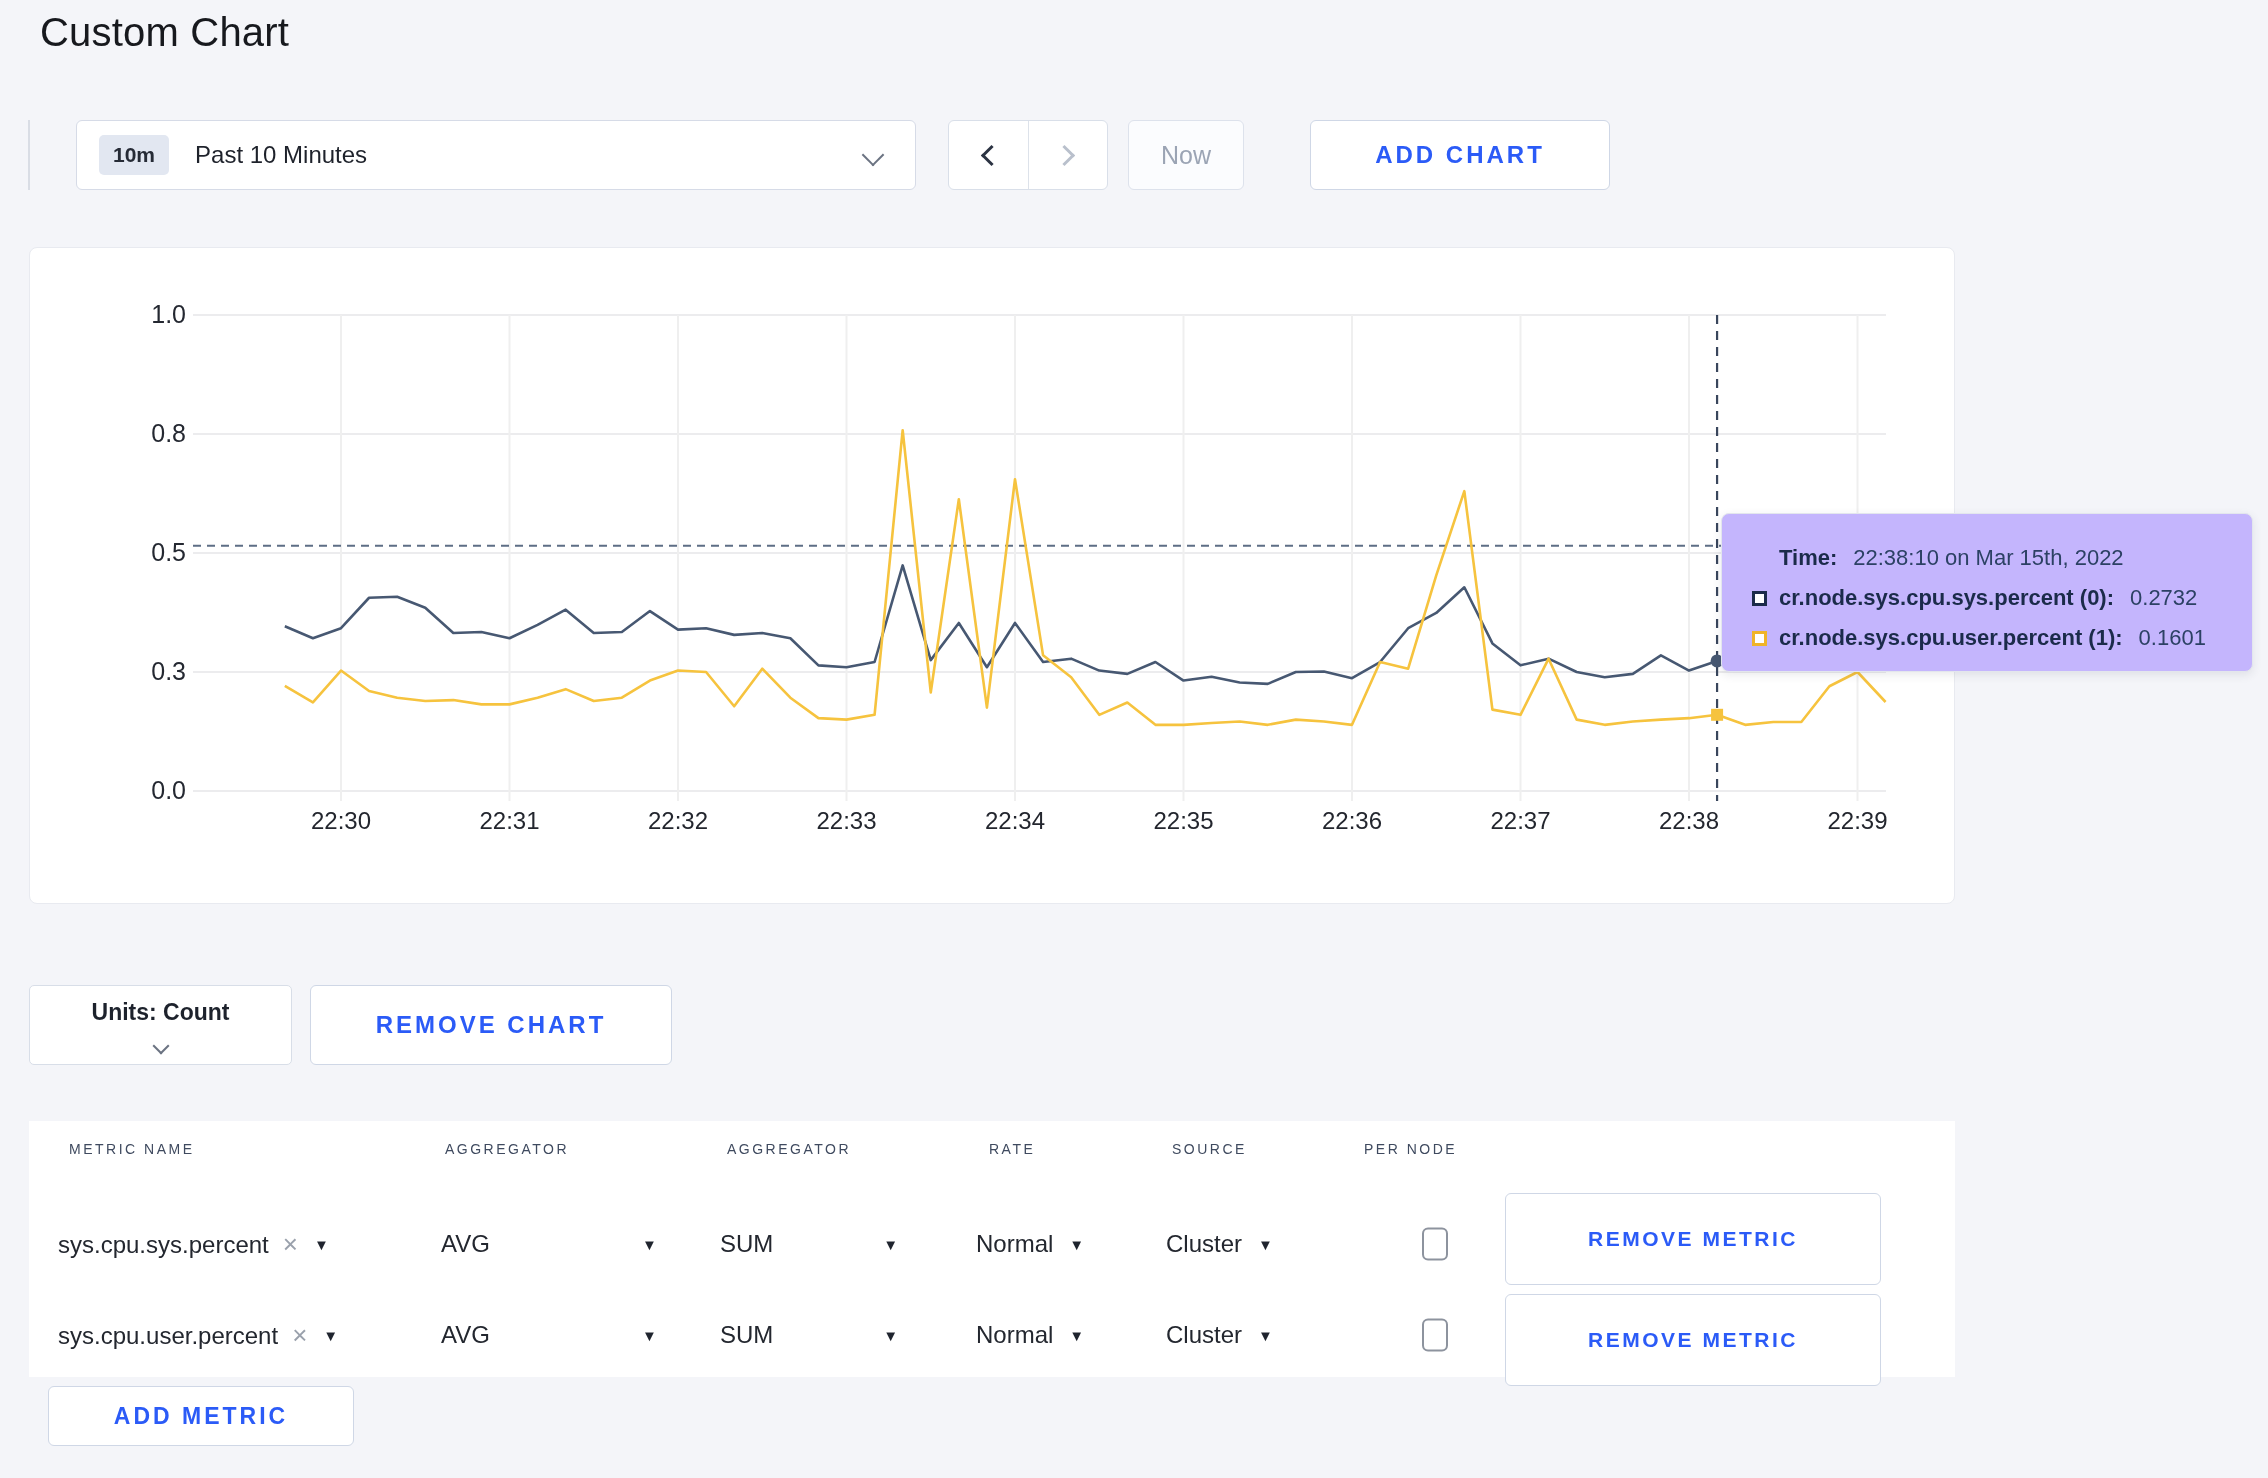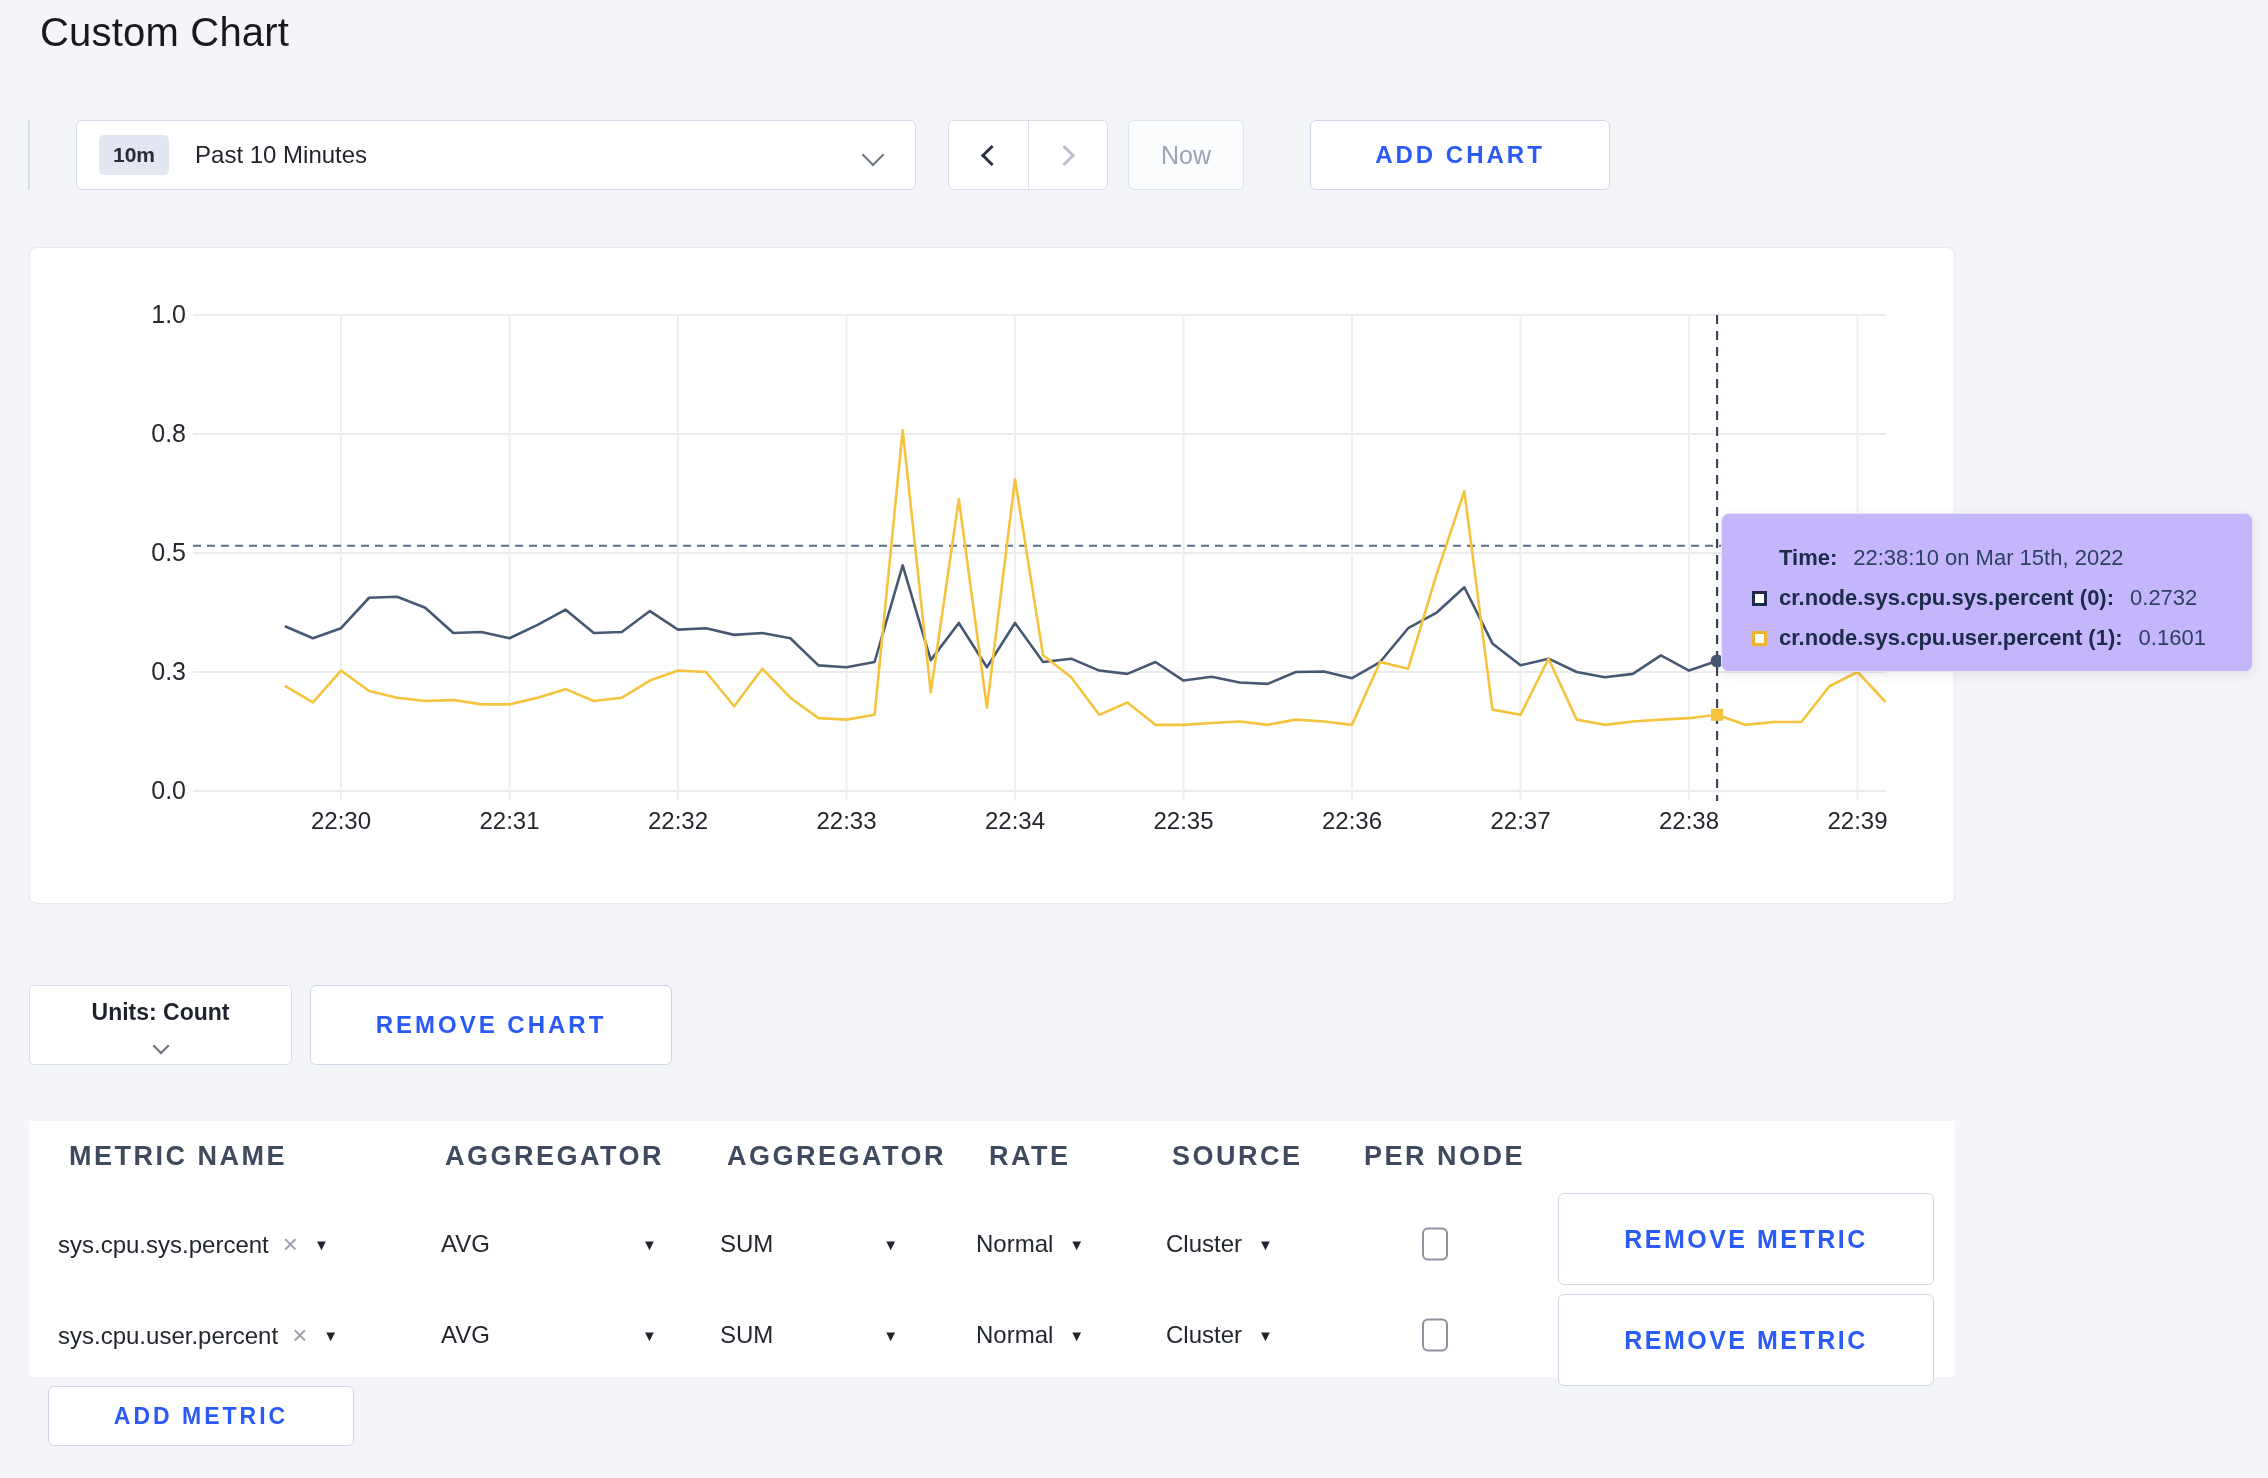--- a/index.html
+++ b/index.html
@@ -56,28 +56,28 @@
 
   
   .units-btn { left:29px; top:985px; width:263px; height:80px; background:#fff; border:1px solid #d8dee8;
                border-radius:5px; display:flex; align-items:center; justify-content:center; gap:18px; cursor:pointer;flex-direction:column; }
   .units-btn .txt { font-size:23px; font-weight:700; color:#1d222c; }
   .units-btn .chev-down { width:12px; height:12px; border-width:2px; margin-top:-4px; }
   .remove-chart-btn { left:310px; top:985px; width:362px; height:80px; }
 
   
   .table-panel { left:29px; top:1121px; width:1926px; height:256px; background:#fff; }
-  .th { position:absolute; top:20px; font-size:27px; font-weight:700; letter-spacing:2.5px; color:#3f4a5f; }
+  .th { position:absolute; top:20px; font-size:14px; font-weight:400; letter-spacing:2.5px; color:#3f4a5f; }
   .trow { position:absolute; left:0; width:100%; height:0; }
   .cell { position:absolute; transform:translateY(-50%); font-size:24px; color:#23272f; display:flex; align-items:center; }
   .x-icon { color:#9aa1ac; font-size:26px; margin-left:14px; cursor:pointer; }
   .caret { font-size:15px; color:#1f242e; margin-left:16px; cursor:pointer; }
   .checkbox { position:absolute; transform:translateY(-50%); width:26px; height:33px; border:2px solid #8d939e;
               border-radius:6px; background:#fff; cursor:pointer; }
-  .remove-metric-btn { position:absolute; left:1529px; width:376px; height:92px; font-size:25px; letter-spacing:2.5px; }
+  .remove-metric-btn { position:absolute; left:1476px; width:376px; height:92px; font-size:21px; letter-spacing:2.5px; }
   .add-metric-btn { left:48px; top:1386px; width:306px; height:60px; font-size:23px; }
 </style>
 </head>
 <body style="background: rgb(244, 245, 249);">
 
 <div id="screen">
 
   <div class="abs page-title">Custom Chart</div>
   <div class="abs toolbar-divider"></div>
 

